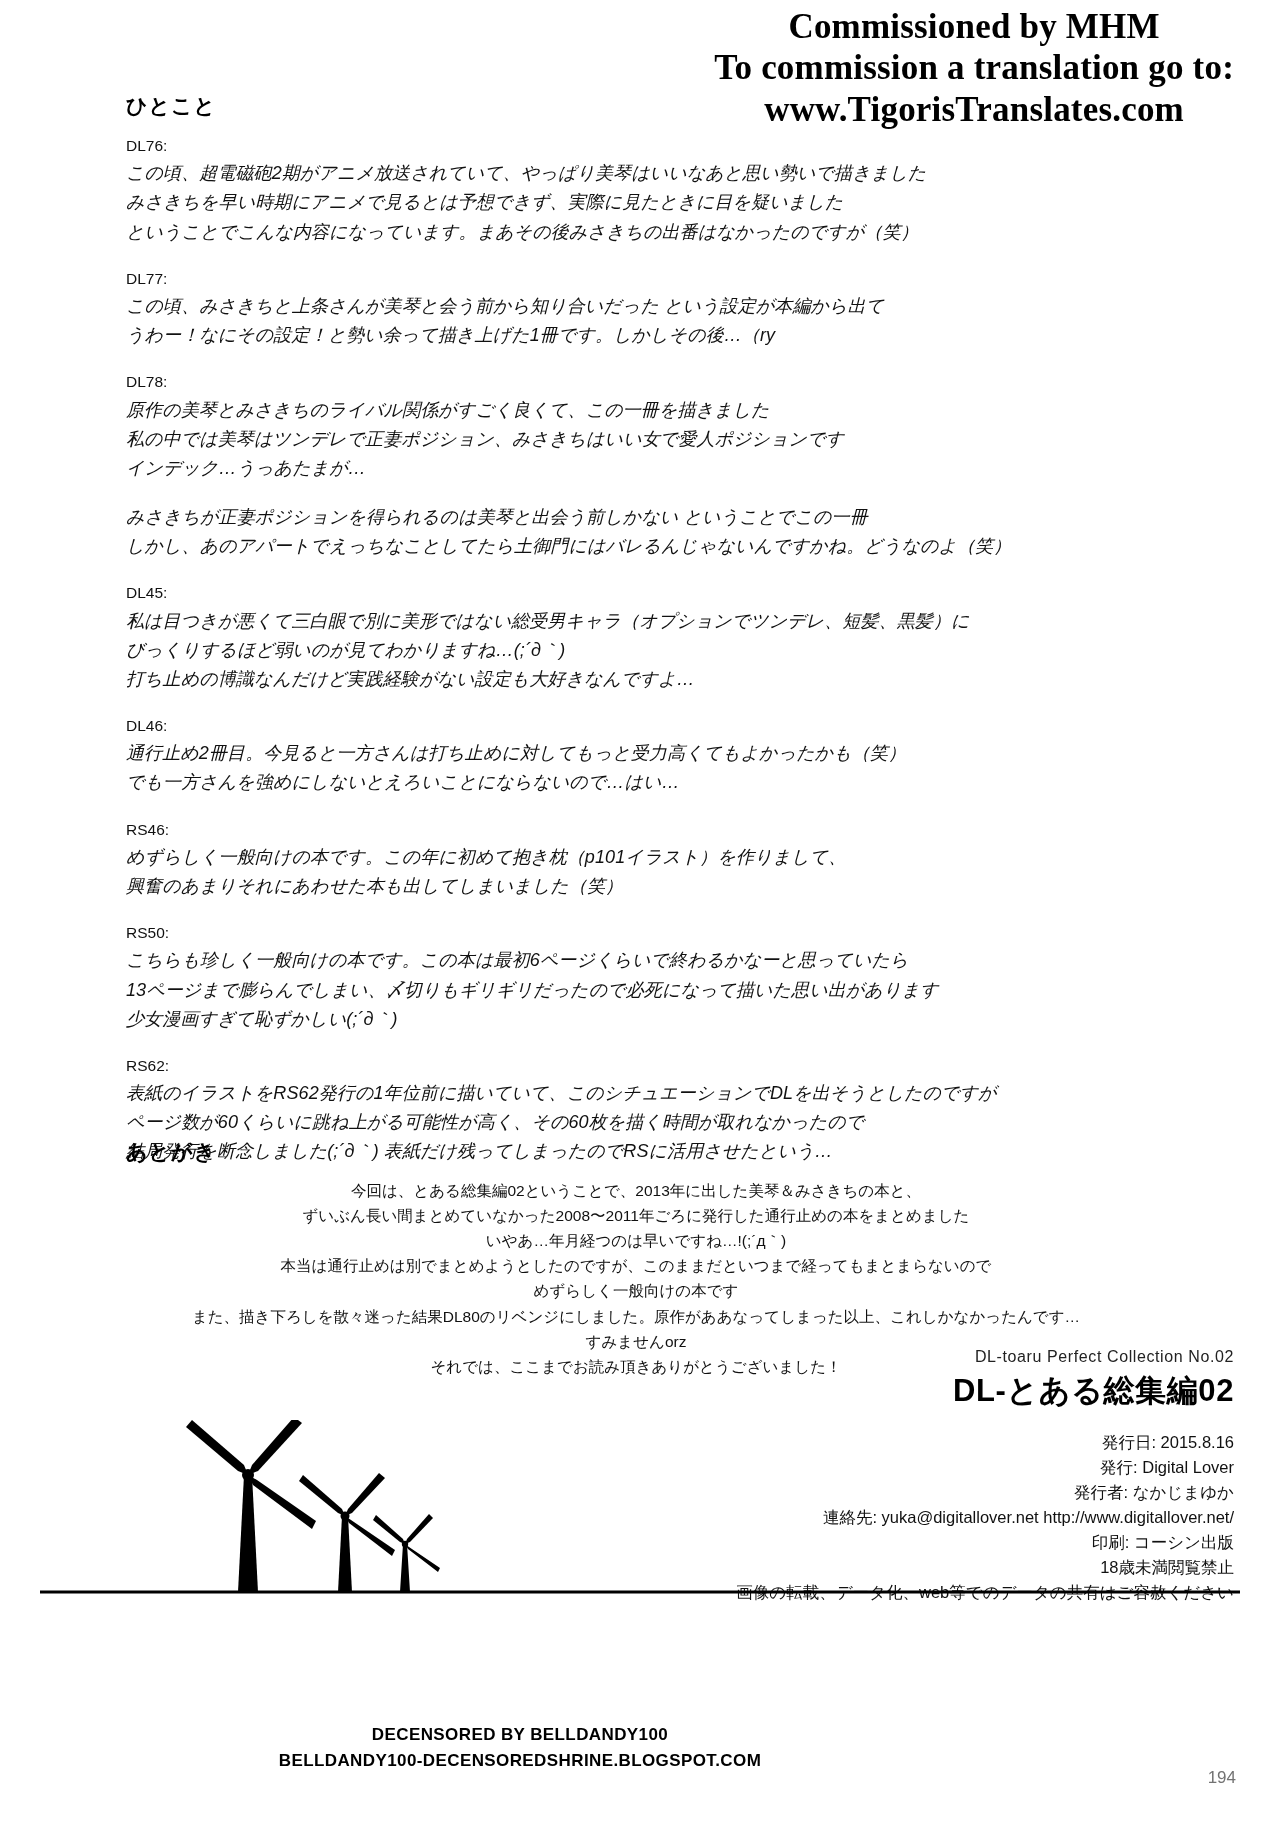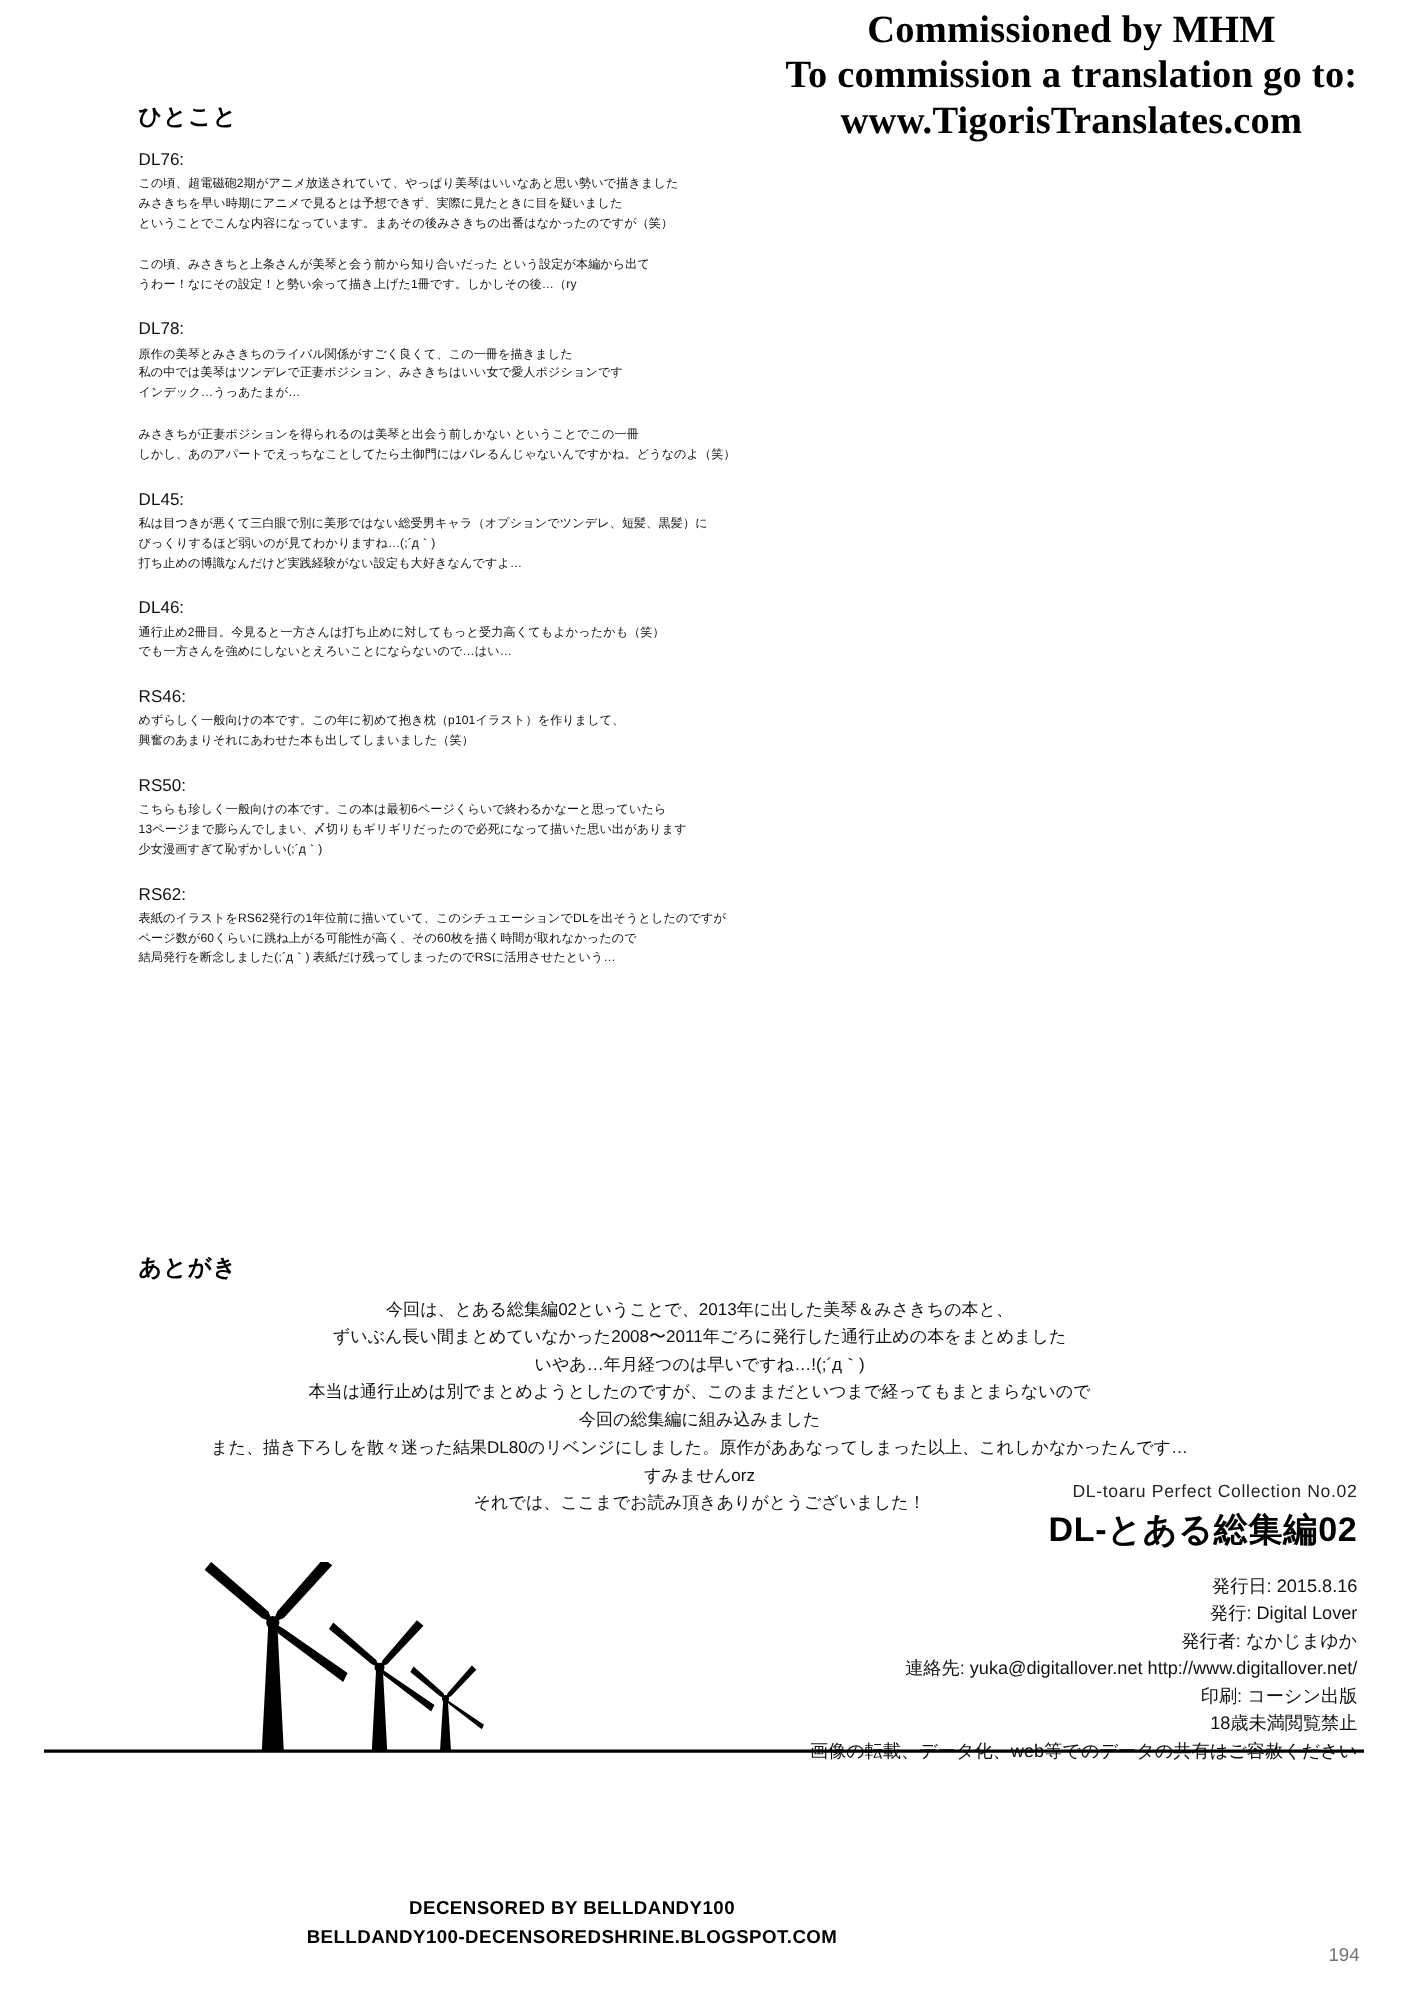--- a/index.html
+++ b/index.html
@@ -58,24 +58,25 @@
   .entry {
     margin-bottom: 20px;
   }
   .entry-label {
     font-size: 15.5px;
     line-height: 1.5;
     color: #111;
     margin-bottom: 2px;
   }
   .entry-lines {
-    font-size: 11px;
+    font-size: 18px;
     line-height: 1.62;
     color: #111;
     letter-spacing: 0.1px;
+    font-style: italic;
   }
   .entry-lines div { white-space: nowrap; }
 
   .afterword {
     position: absolute;
     left: 126px;
     top: 1178px;
     width: 1020px;
     font-size: 15.5px;
     line-height: 1.62;
@@ -165,20 +166,21 @@
   <div class="entries" id="entries">
       <div class="entry">
         <div class="entry-label">DL76:</div>
         <div class="entry-lines">
           <div>この頃、超電磁砲2期がアニメ放送されていて、やっぱり美琴はいいなあと思い勢いで描きました</div>
           <div>みさきちを早い時期にアニメで見るとは予想できず、実際に見たときに目を疑いました</div>
           <div>ということでこんな内容になっています。まあその後みさきちの出番はなかったのですが（笑）</div>
         </div>
       </div>
       <div class="entry">
+        <div class="entry-label">DL77:</div>
         <div class="entry-lines">
           <div>この頃、みさきちと上条さんが美琴と会う前から知り合いだった という設定が本編から出て</div>
           <div>うわー！なにその設定！と勢い余って描き上げた1冊です。しかしその後…（ry</div>
         </div>
       </div>
       <div class="entry">
         <div class="entry-label">DL78:</div>
         <div class="entry-lines">
           <div>原作の美琴とみさきちのライバル関係がすごく良くて、この一冊を描きました</div>
           <div>私の中では美琴はツンデレで正妻ポジション、みさきちはいい女で愛人ポジションです</div>
@@ -231,21 +233,21 @@
       </div>
     </div>
 
   <div class="section-title" id="atogaki-title">あとがき</div>
 
   <div class="afterword" id="afterword">
       <div>今回は、とある総集編02ということで、2013年に出した美琴＆みさきちの本と、</div>
       <div>ずいぶん長い間まとめていなかった2008〜2011年ごろに発行した通行止めの本をまとめました</div>
       <div>いやあ…年月経つのは早いですね…!(;´д｀)</div>
       <div>本当は通行止めは別でまとめようとしたのですが、このままだといつまで経ってもまとまらないので</div>
-      <div>今回の総集編に組み込みました</div>
+      <div>めずらしく一般向けの本です</div>
       <div>また、描き下ろしを散々迷った結果DL80のリベンジにしました。原作がああなってしまった以上、これしかなかったんです…</div>
       <div>すみませんorz</div>
       <div>それでは、ここまでお読み頂きありがとうございました！</div>
     </div>
 
   <div class="colophon">
     <div class="sub">DL-toaru Perfect Collection No.02</div>
     <div class="maintitle">DL-とある総集編02</div>
     <div class="line">発行日: 2015.8.16</div>
     <div class="line">発行: Digital Lover</div>

